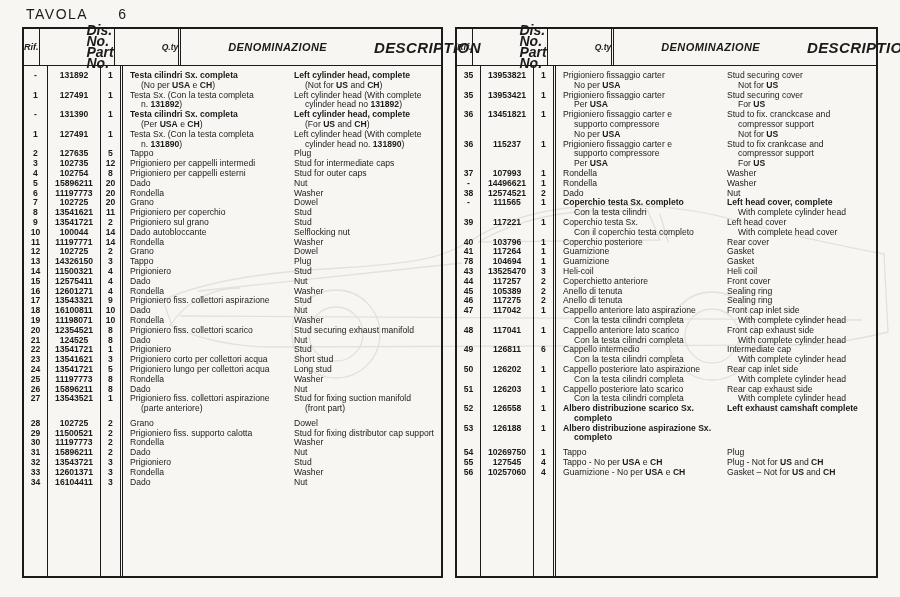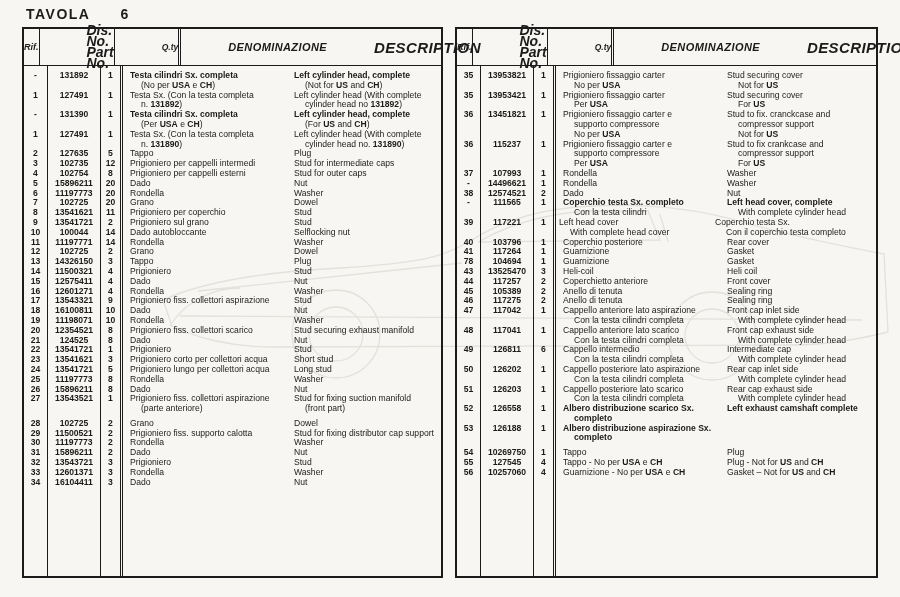--- a/index.html
+++ b/index.html
@@ -1,20 +1,20 @@
 <!DOCTYPE html>
 <html><head>
 <meta charset="utf-8">
 <style>
   :root{ --ink:#1b1b1b; --bg:#f7f6f2; --wm:#e2e1dc; }
   *{ margin:0; padding:0; box-sizing:border-box; }
   body{ font-family:"Liberation Sans", sans-serif; background:#fff; }
   .page{ position:relative; width:900px; height:597px; background:var(--bg); overflow:hidden; color:var(--ink); }
   .watermark{ position:absolute; left:0; top:0; z-index:0; }
-  .title-row{ position:absolute; left:26px; top:6px; z-index:2; font-size:14px; font-weight:bold; letter-spacing:1.5px; }
+  .title-row{ position:absolute; left:26px; top:6px; z-index:2; font-size:14px; font-weight:normal; letter-spacing:1.5px; }
   .title-row .num{ margin-left:30px; }
   .ptable{ position:absolute; top:27px; height:551px; border:2px solid var(--ink); display:flex; flex-direction:column; z-index:1; background:transparent; }
   .ptable.left{ left:22px; width:421px; }
   .ptable.right{ left:455px; width:423px; }
   .thead{ display:flex; align-items:stretch; height:37px; border-bottom:1.5px solid var(--ink);gap:47px; }
   .hc{ display:flex; flex-direction:column; justify-content:center; align-items:center; font-style:italic; font-weight:bold; }
   .hc-rif{ width:24px; border-right:1.4px solid var(--ink); font-size:9px; }
   .hc-dis{ width:53px; border-right:1.4px solid var(--ink); font-size:14px; line-height:11px; }
   .hc-qty{ width:22px; border-right:3px double var(--ink); font-size:8.5px;justify-content:center; }
   .hc-den{ width:168px; font-size:11px; letter-spacing:.4px; }
@@ -642,27 +642,27 @@
           </div>
           <div class="c c5">
             <div class="line"><b>Left head cover, complete</b></div>
             <div class="line cont">With complete cylinder head</div>
           </div>
         </div>
         <div class="row">
           <div class="c c1">39</div>
           <div class="c c2">117221</div>
           <div class="c c3">1</div>
+          <div class="c c4">
+            <div class="line">Coperchio testa Sx.</div>
+            <div class="line cont">Con il coperchio testa completo</div>
+          </div>
           <div class="c c5">
             <div class="line">Left head cover</div>
             <div class="line cont">With complete head cover</div>
-          </div>
-          <div class="c c4">
-            <div class="line">Coperchio testa Sx.</div>
-            <div class="line cont">Con il coperchio testa completo</div>
           </div>
         </div>
         <div class="row">
           <div class="c c1">40</div>
           <div class="c c2">103796</div>
           <div class="c c3">1</div>
           <div class="c c4">
             <div class="line">Coperchio posteriore</div>
           </div>
           <div class="c c5">

